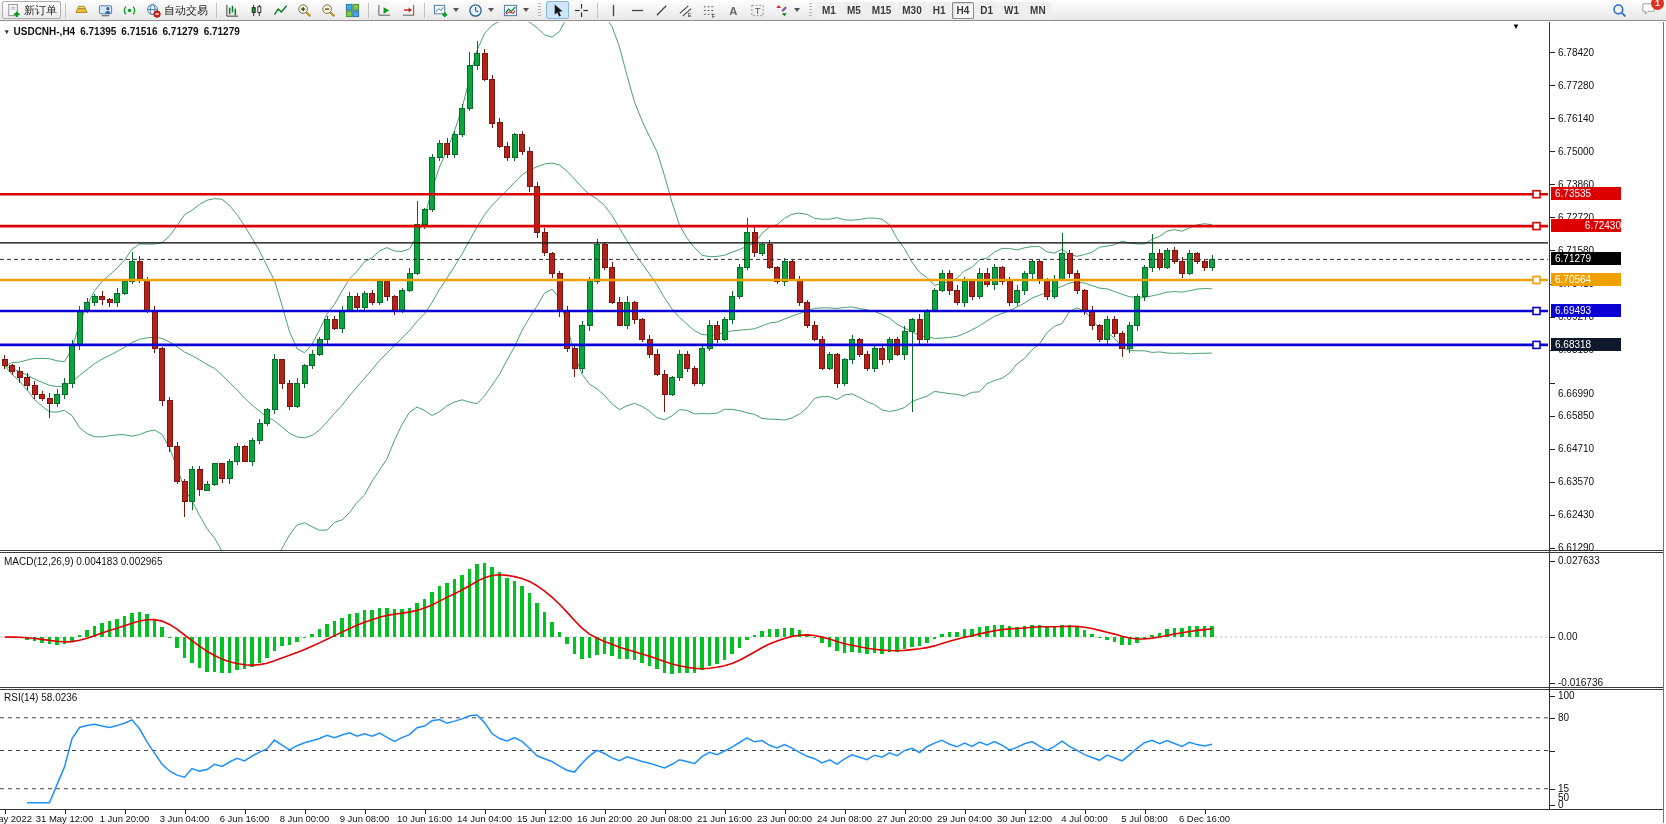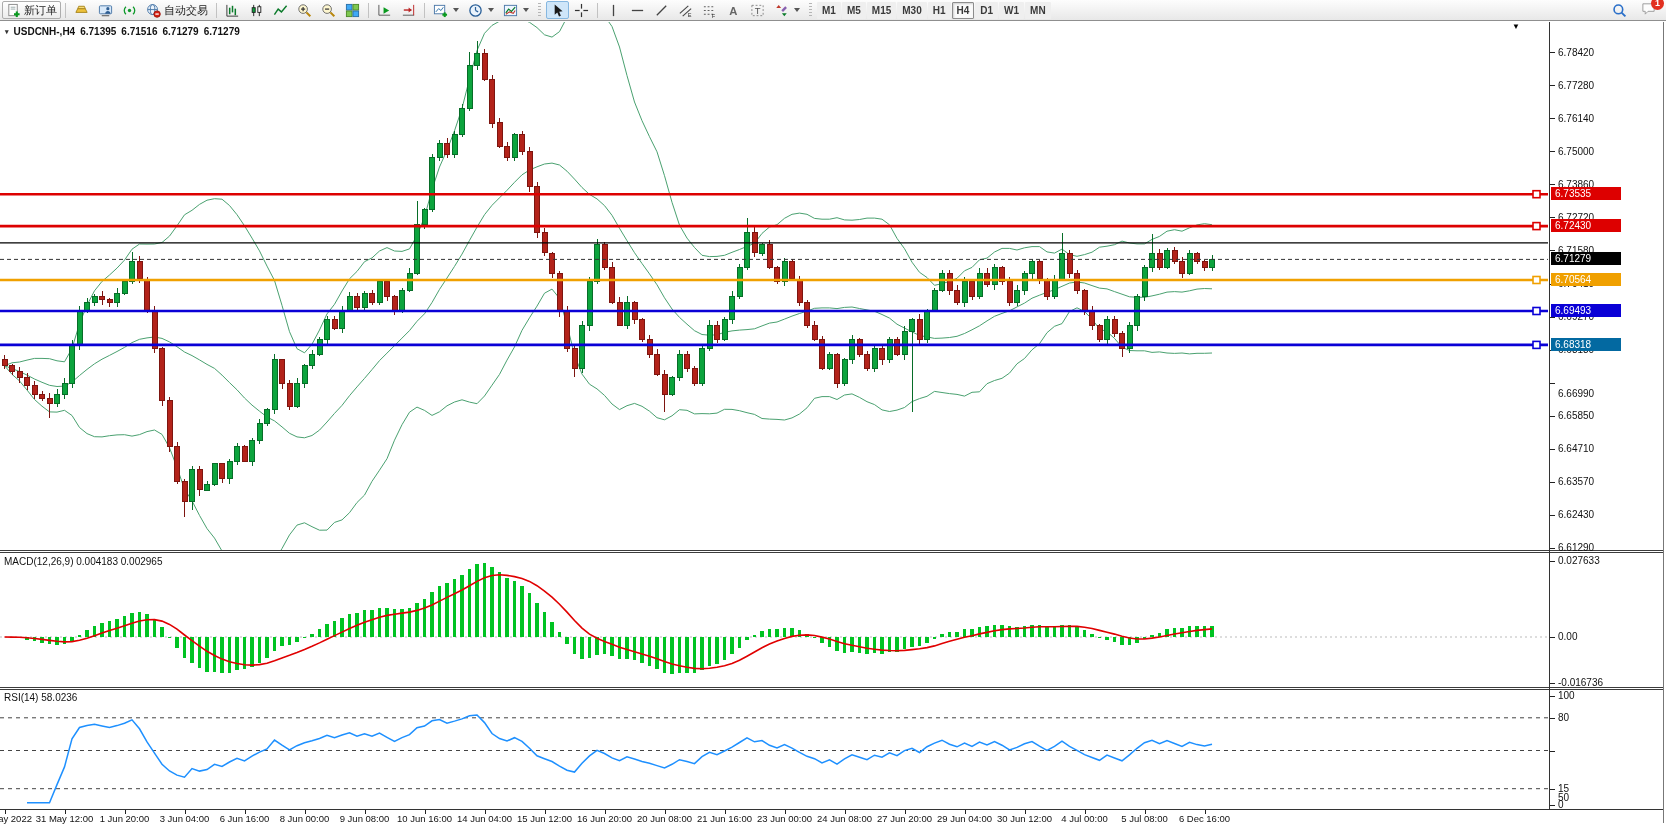--- a/index.html
+++ b/index.html
@@ -827,24 +827,24 @@
     <div class="tick-text" style="top: 388.254px;">6.65850</div>
     <div class="tick-dash" style="top: 426.7px;"></div>
     <div class="tick-text" style="top: 421.2px;">6.64710</div>
     <div class="tick-dash" style="top: 459.646px;"></div>
     <div class="tick-text" style="top: 454.146px;">6.63570</div>
     <div class="tick-dash" style="top: 492.592px;"></div>
     <div class="tick-text" style="top: 487.092px;">6.62430</div>
     <div class="tick-dash" style="top: 525.538px;"></div>
     <div class="tick-text" style="top: 520.038px;">6.61290</div>
     <div class="px-label" style="top: 165.157px; background: rgb(221, 0, 0);">6.73535</div>
-    <div class="px-label" style="top: 197.092px; background: rgb(221, 0, 0);">6.72430</div>
+    <div class="px-label" style="top: 197.092px; background: rgb(221, 0, 0); text-align: right;">6.72430</div>
     <div class="px-label" style="top: 251.019px; background: rgb(240, 160, 0);">6.70564</div>
     <div class="px-label" style="top: 281.971px; background: rgb(10, 0, 214);">6.69493</div>
-    <div class="px-label" style="top: 315.929px; background: #0369a1;">6.68318</div>
+    <div class="px-label" style="top: 315.929px; background: #0f172a;">6.68318</div>
     <div class="px-label" style="top: 230.356px; background: rgb(0, 0, 0);">6.71279</div>
     <div class="tick-dash" style="top: 538.5px;"></div>
     <div class="tick-text" style="top: 533px;">0.027633</div>
     <div class="tick-dash" style="top: 614.5px;"></div>
     <div class="tick-text" style="top: 609px;">0.00</div>
     <div class="tick-dash" style="top: 660.5px;"></div>
     <div class="tick-text" style="top: 655px;">-0.016736</div>
     <div class="tick-dash" style="top: 673.5px;"></div>
     <div class="tick-text" style="top: 668px;">100</div>
     <div class="tick-dash" style="top: 695.5px;"></div>

